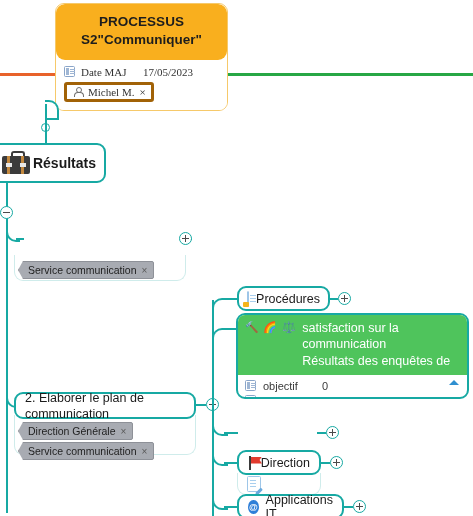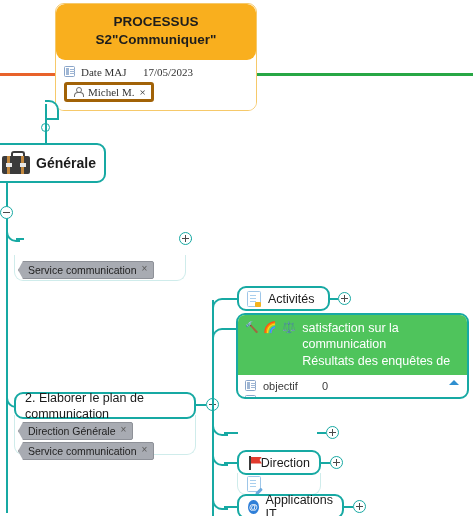--- a/index.html
+++ b/index.html
@@ -44,21 +44,21 @@
     border:2px solid #17A9A3;border-radius:9px;background:#fff;
     display:flex;align-items:center;
   }
   .node-title{
     font-size:12.5px;color:#1b1b1b;line-height:1.28;
   }
 
   
   .hdr-wrap{position:absolute;left:55px;top:3px;width:173px;}
   .hdr-body{
-    box-sizing:border-box;width:202px;
+    box-sizing:border-box;width:173px;
     border:1px solid #F6C96A;border-radius:9px;background:#fff;
     padding:0;overflow:hidden;
   }
   .hdr-top{
     background:#F9AF1E;border-radius:9px;
     padding:9px 6px 11px 6px;text-align:center;
     font-weight:bold;font-size:13.5px;color:#1d1d1d;line-height:1.32;
     position:relative;z-index:2;
   }
   .hdr-rows{padding:5px 8px 7px 8px;background:#fff;font-family:Liberation Serif, serif;}
@@ -87,21 +87,21 @@
     border:1px solid #6f6f6f;
   }
   .ico-person::after{
     content:"";position:absolute;left:1.5px;top:5.5px;width:8px;height:4px;
     border:1px solid #6f6f6f;border-bottom:none;border-top-left-radius:4px;border-top-right-radius:4px;
   }
 
   
   .tagrow{position:absolute;}
   .tag{
-    display:inline-flex;align-items:flex-start;gap:5px;
+    display:inline-flex;align-items:flex-end;gap:5px;
     background:#a8abb2;color:#1e1e1e;font-size:10.5px;
     padding:2px 6px 2px 9px;margin:1px 0;
     border:1px solid #8e9198;
     position:relative;
     clip-path:polygon(5px 0, 100% 0, 100% 100%, 5px 100%, 0 50%);
     border-radius:2px;
   }
   .tag .x{color:#5a5a5a;font-size:10px;line-height:1;}
 
   
@@ -216,21 +216,21 @@
 
   <div class="node" style="left:-8px;top:143px;width:114px;height:40px;padding:0 8px 0 8px;gap:8px;">
     <span class="briefcase">
       <span class="handle"></span>
         <span class="body"></span>
       <span class="strapL"></span>
         <span class="strapR"></span>
       <span class="buckL"></span>
         <span class="buckR"></span>
     </span>
-    <span class="nlabel bigger">Générale</span>
+    <span class="nlabel bigger">Résultats</span>
   </div>
 
   <div class="line v" style="left:6px;top:183px;height:330px;"></div>
   <div class="toggle" style="left:0px;top:206px;">
     <span class="bar hz"></span>
   </div>
 
   <div class="corner bl" style="left:6px;top:226px;width:12px;height:14px;"></div>
   <div class="line h" style="left:16px;top:238px;width:8px;"></div>
 
@@ -270,21 +270,21 @@
   </div>
 
   <div class="line v" style="left:212px;top:300px;height:216px;"></div>
 
   <div class="corner tl" style="left:212px;top:298px;width:16px;height:14px;"></div>
   <div class="line h" style="left:226px;top:298px;width:12px;"></div>
   <div class="node" style="left:237px;top:286px;width:93px;height:25px;padding:0 8px;gap:7px;">
     <span class="doc">
         <span class="lock"></span>
       </span>
-    <span class="nlabel">Activités</span>
+    <span class="nlabel">Procédures</span>
   </div>
   <div class="line h" style="left:330px;top:298px;width:8px;"></div>
   <div class="toggle" style="left:338px;top:292px;">
     <span class="bar hz"></span>
       <span class="bar vt"></span>
   </div>
 
   <div class="corner tl" style="left:212px;top:328px;width:14px;height:10px;"></div>
   <div class="line h" style="left:224px;top:328px;width:12px;"></div>
 

